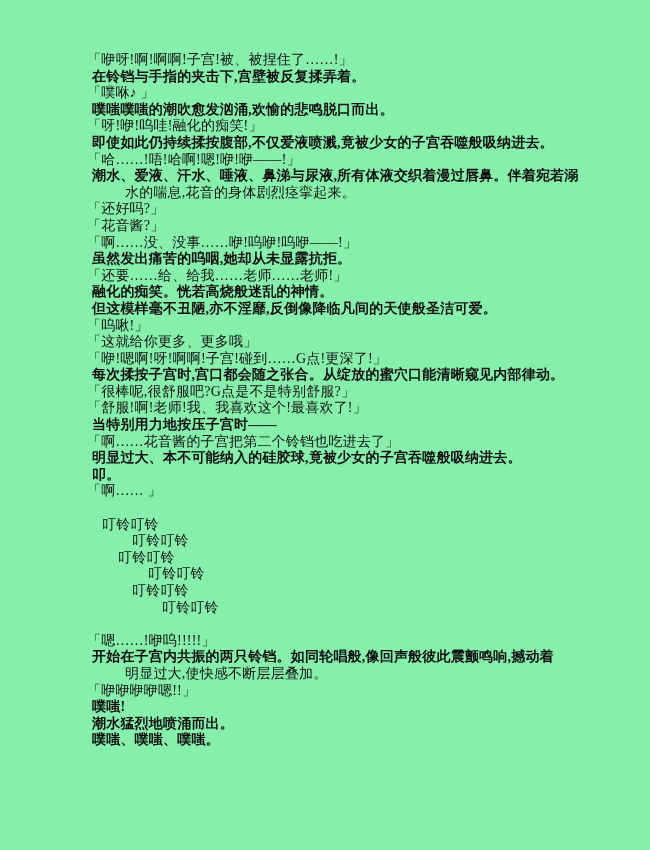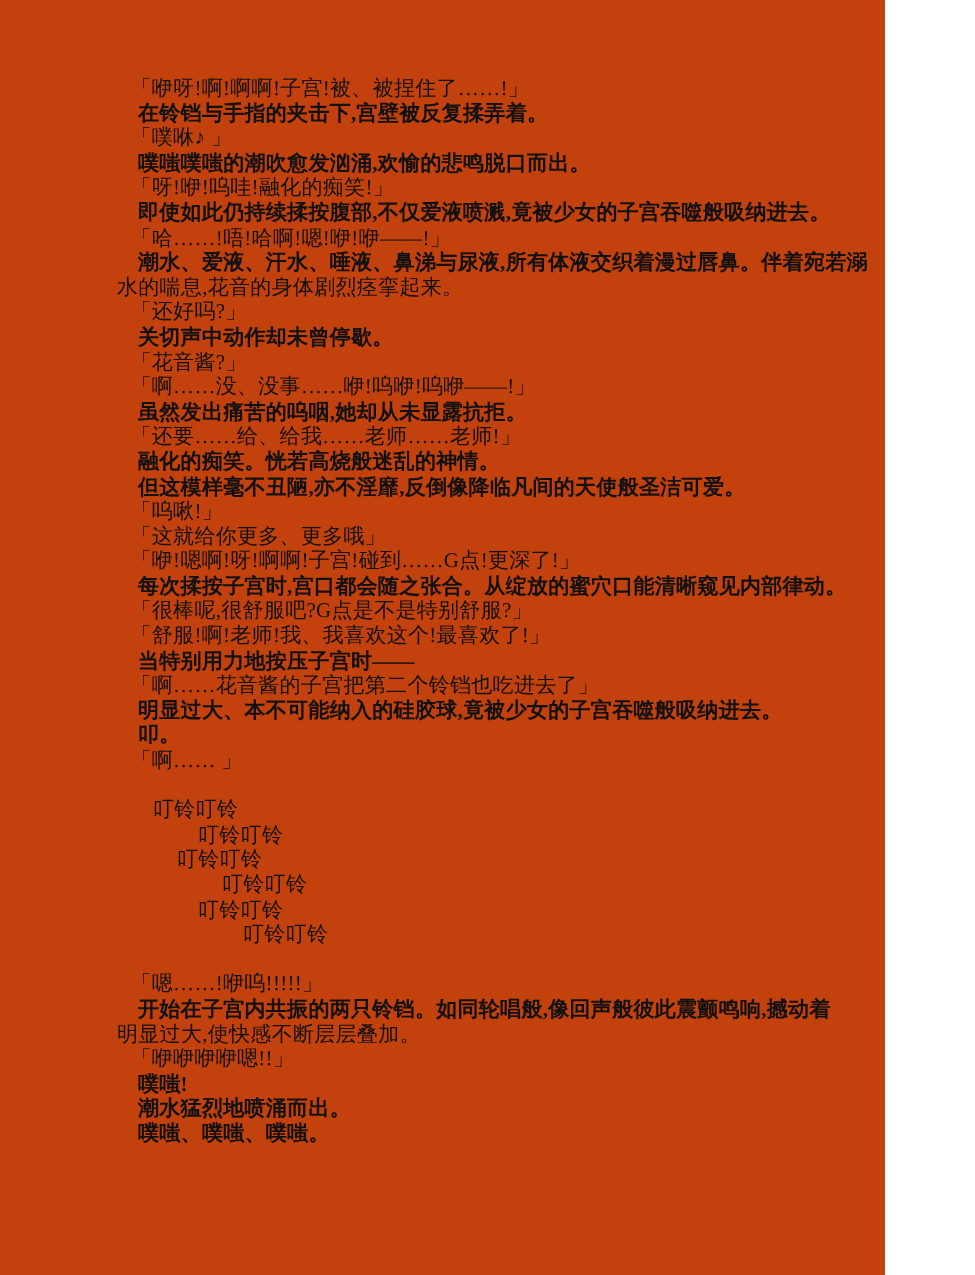--- a/index.html
+++ b/index.html
@@ -5,38 +5,38 @@
   html,body{margin:0;padding:0;}
   body{
     width:650px;height:850px;
     background:#ffffff;
     overflow:hidden;
     font-family:"Liberation Serif","DejaVu Serif",serif;
     color:#111111;
   }
   .page{
     position:relative;
-    width:590px;height:850px;
-    background:#c2410c;
+    width:650px;height:850px;
+    background:#86efac;
   }
   .text-column{
     position:absolute;
     left:78px;top:52px;
     width:540px;
   }
   .ln{
     font-size:14px;
     line-height:16.6px;
     height:16.6px;
     white-space:nowrap;
     letter-spacing:0.2px;
   }
   .d{padding-left:9px;}   
   .n{padding-left:14px;font-weight:bold;}  
-  .c{padding-left:0;}     
+  .c{padding-left:0;margin-left:47px;}     
   .b2{padding-left:24px;} 
   .b3{padding-left:40px;}
   .b4{padding-left:54px;}
   .b5{padding-left:70px;}
   .b6{padding-left:84px;}
   .blank{height:16.6px;}
 </style>
 </head>
 <body>
 
@@ -45,21 +45,20 @@
     <div class="ln d">「咿呀!啊!啊啊!子宫!被、被捏住了……!」</div>
     <div class="ln n">在铃铛与手指的夹击下,宫壁被反复揉弄着。</div>
     <div class="ln d">「噗咻♪ 」</div>
     <div class="ln n">噗嗤噗嗤的潮吹愈发汹涌,欢愉的悲鸣脱口而出。</div>
     <div class="ln d">「呀!咿!呜哇!融化的痴笑!」</div>
     <div class="ln n">即使如此仍持续揉按腹部,不仅爱液喷溅,竟被少女的子宫吞噬般吸纳进去。</div>
     <div class="ln d">「哈……!唔!哈啊!嗯!咿!咿——!」</div>
     <div class="ln n">潮水、爱液、汗水、唾液、鼻涕与尿液,所有体液交织着漫过唇鼻。伴着宛若溺</div>
     <div class="ln c">水的喘息,花音的身体剧烈痉挛起来。</div>
     <div class="ln d">「还好吗?」</div>
-    <div class="ln n">关切声中动作却未曾停歇。</div>
     <div class="ln d">「花音酱?」</div>
     <div class="ln d">「啊……没、没事……咿!呜咿!呜咿——!」</div>
     <div class="ln n">虽然发出痛苦的呜咽,她却从未显露抗拒。</div>
     <div class="ln d">「还要……给、给我……老师……老师!」</div>
     <div class="ln n">融化的痴笑。恍若高烧般迷乱的神情。</div>
     <div class="ln n">但这模样毫不丑陋,亦不淫靡,反倒像降临凡间的天使般圣洁可爱。</div>
     <div class="ln d">「呜啾!」</div>
     <div class="ln d">「这就给你更多、更多哦」</div>
     <div class="ln d">「咿!嗯啊!呀!啊啊!子宫!碰到……G点!更深了!」</div>
     <div class="ln n">每次揉按子宫时,宫口都会随之张合。从绽放的蜜穴口能清晰窥见内部律动。</div>

